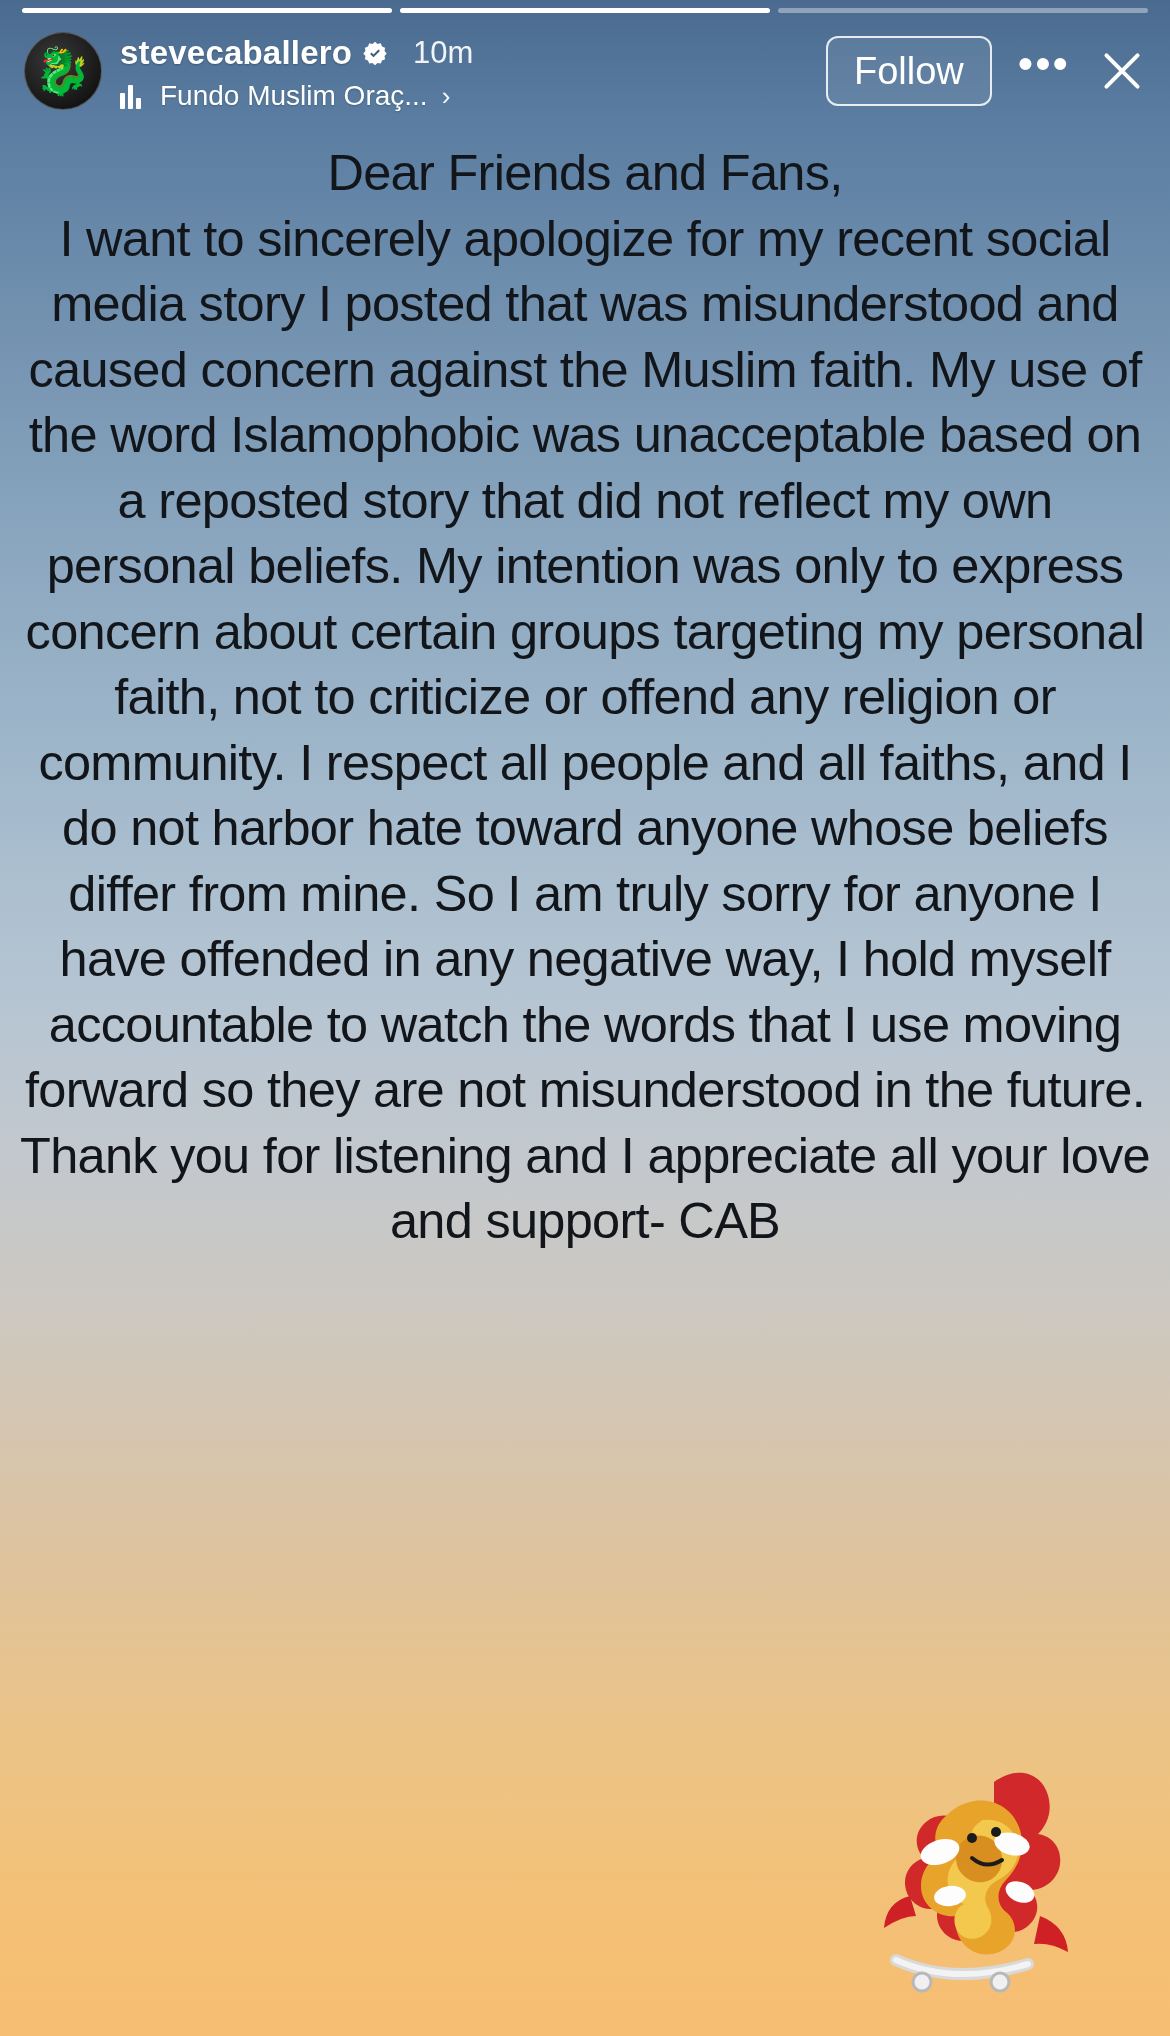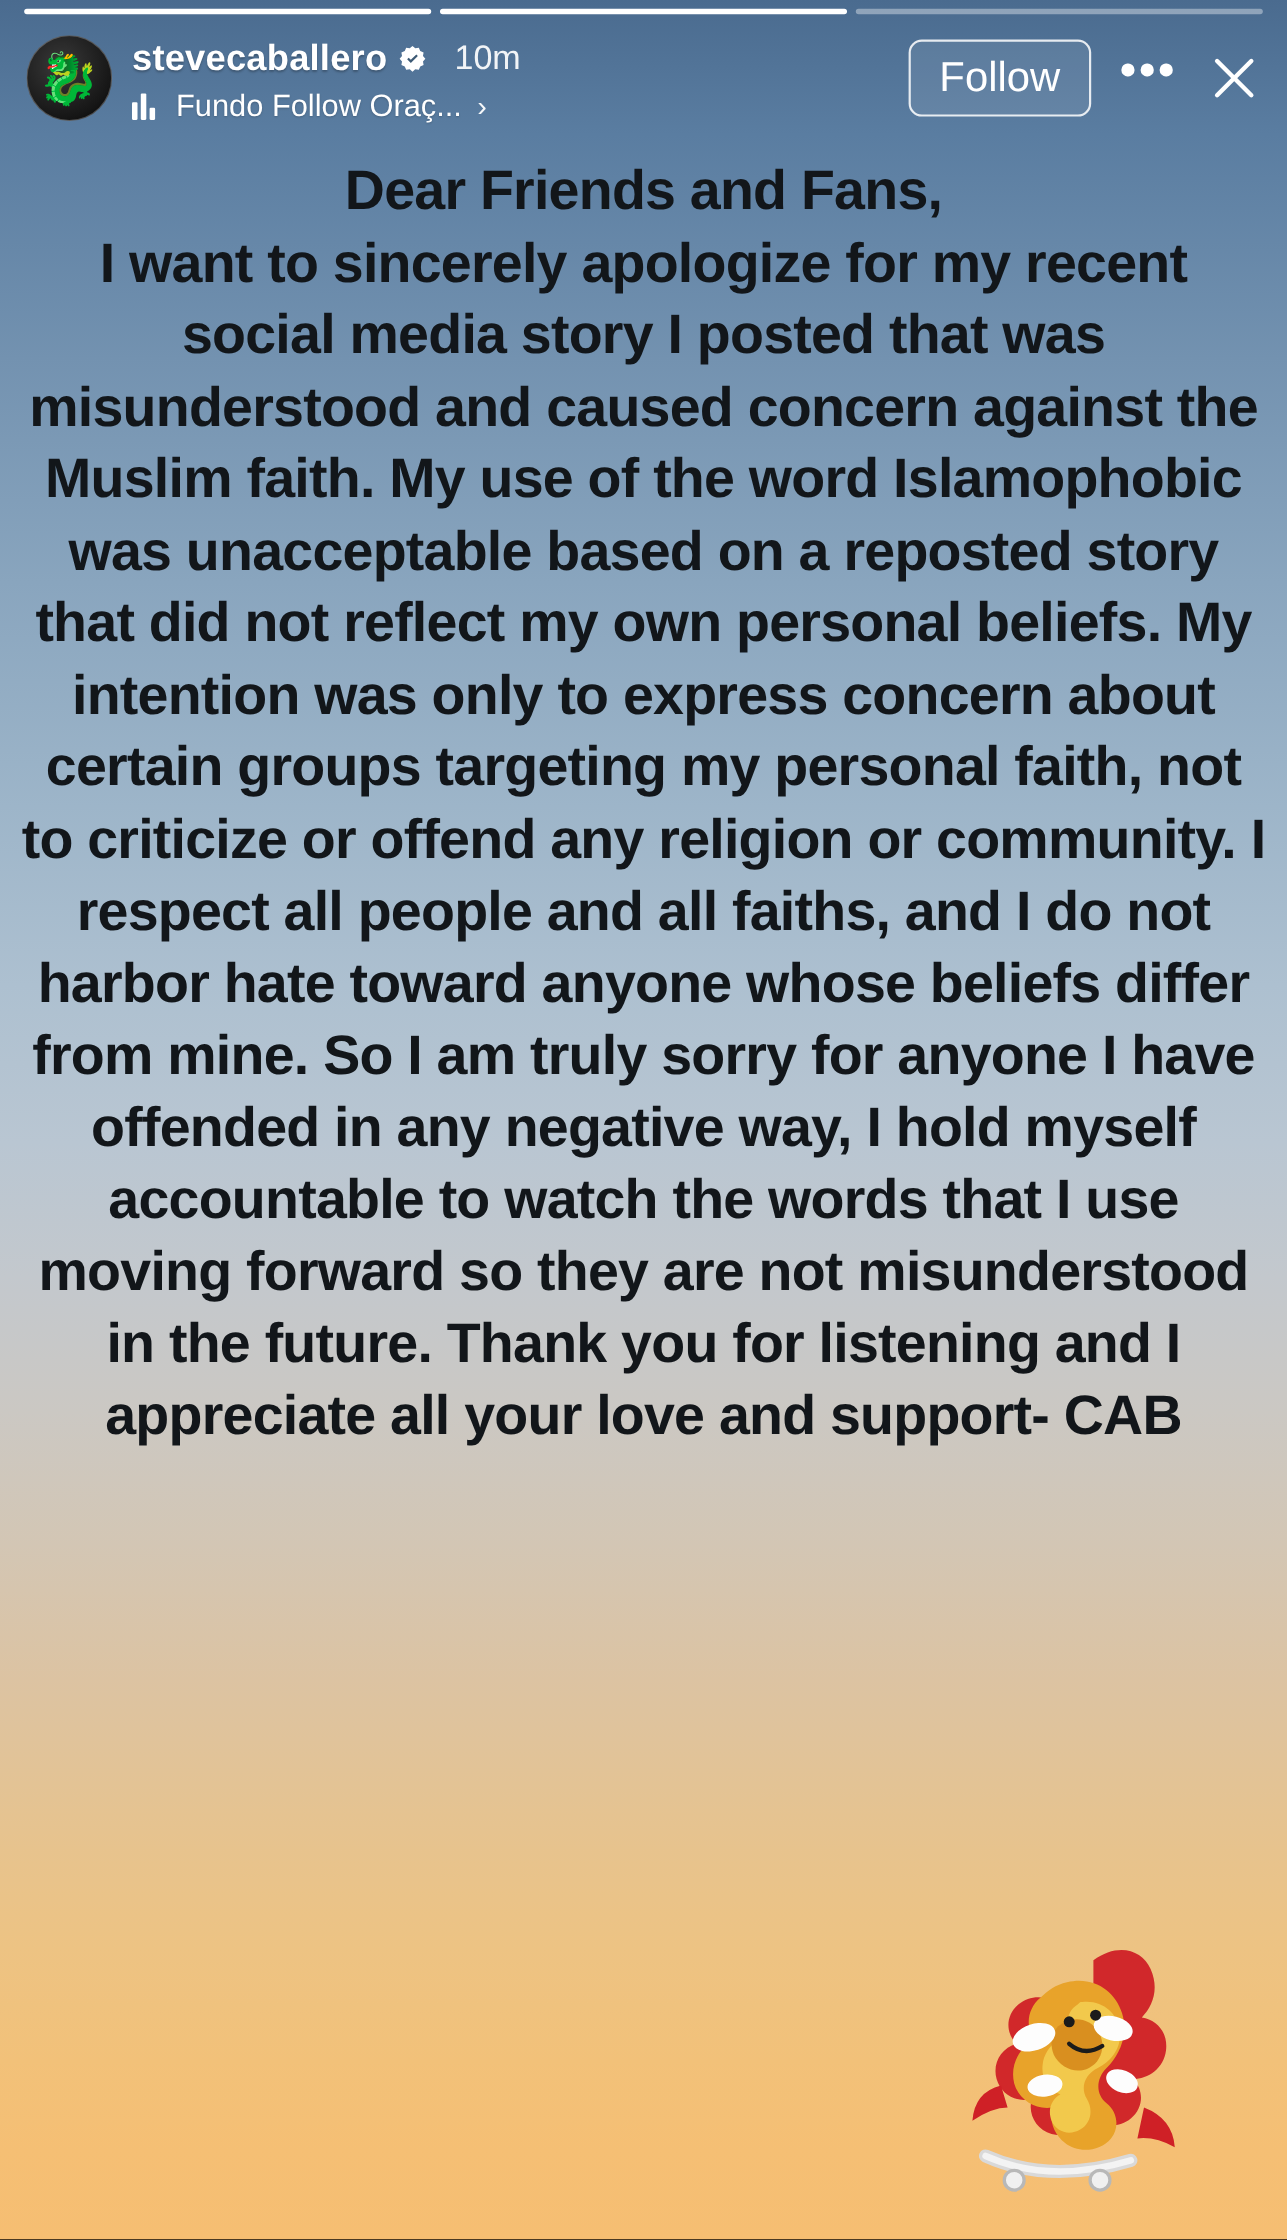--- a/index.html
+++ b/index.html
@@ -208,21 +208,21 @@
   .story-text {
     position: absolute;
     top: 140px;
     left: 18px;
     width: 1134px;
     text-align: center;
     color: #12161a;
     font-family: "Liberation Sans", sans-serif;
     font-size: 50.5px;
     line-height: 65.5px;
-    font-weight: 700;
+    font-weight: 400;
     letter-spacing: -0.7px;
     white-space: pre-wrap;
     z-index: 10;
   }
 
   
   .dragon-sticker {
     position: absolute;
     right: 76px;
     bottom: 30px;
@@ -261,21 +261,21 @@
           </svg>
         </span>
         <span class="timestamp">10m</span>
       </div>
       <div class="line2">
         <span class="music-icon">
           <span></span>
             <span></span>
             <span></span>
         </span>
-        <span class="music-title">Fundo Follow Oraç...</span>
+        <span class="music-title">Fundo Muslim Oraç...</span>
         <span class="music-chevron">›</span>
       </div>
     </div>
 
     <div class="header-right">
       <button class="follow-btn">Follow</button>
       <div class="dots">•••</div>
       <div class="close-x"></div>
     </div>
   </div>

